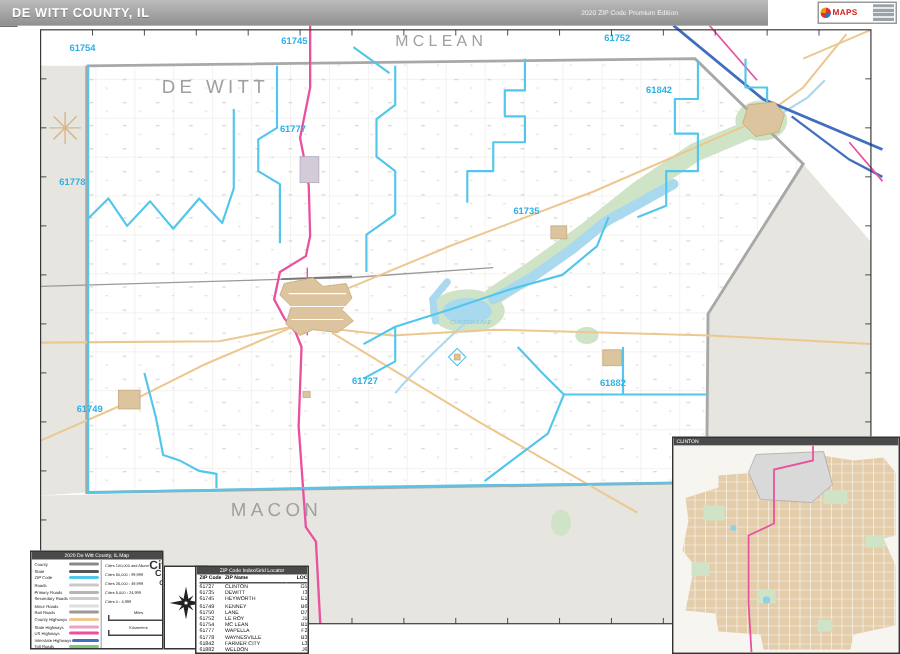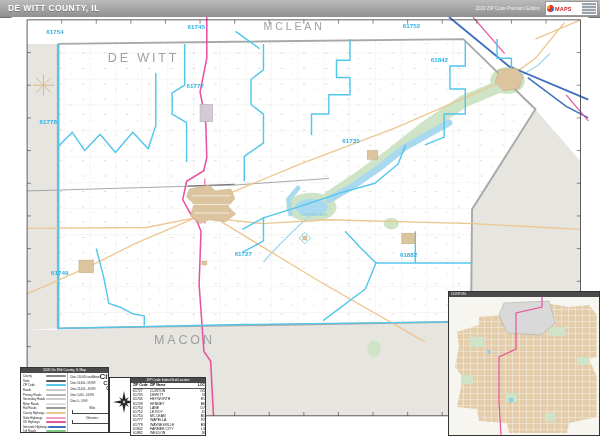--- a/index.html
+++ b/index.html
@@ -1,19 +1,19 @@
 <!DOCTYPE html>
 <html><head>
 <meta charset="utf-8">
 <style>
   html,body{margin:0;padding:0;background:#fff;}
   #page{position:relative;width:600px;height:436px;background:#fff;outline:1px solid #4a4a4a;
         font-family:"Liberation Sans","DejaVu Sans",sans-serif;overflow:hidden;}
   
-  #hdr{position:absolute;left:0;top:0;width:600px;height:17px;
+  #hdr{position:absolute;left:0;top:0;width:512px;height:17px;
        background:linear-gradient(#bcbcbc,#8f8f8f);border-bottom:1px solid #6e6e6e;}
   #hdr .t{position:absolute;left:8px;top:3px;font-size:8.5px;font-weight:bold;color:#fff;
           letter-spacing:.4px;text-shadow:0 1px 0 #777;}
   #hdr .e{position:absolute;right:60px;top:6px;font-size:4.5px;color:#f2f2f2;}
   #logo{position:absolute;left:545px;top:1px;width:53px;height:15px;background:#fff;
         border:1px solid #999;display:flex;align-items:center;gap:1px;padding:0 1px;box-sizing:border-box;}
   #logo .globe{width:7px;height:7px;border-radius:50%;
         background:conic-gradient(#d33 0 25%,#27c 0 50%,#d33 0 75%,#e90 0 100%);}
   #logo .mk{font-size:5.5px;font-weight:bold;color:#c22;letter-spacing:.2px;}
   #logo .bx{margin-left:auto;width:14px;height:11px;background:#9aa3ad;

